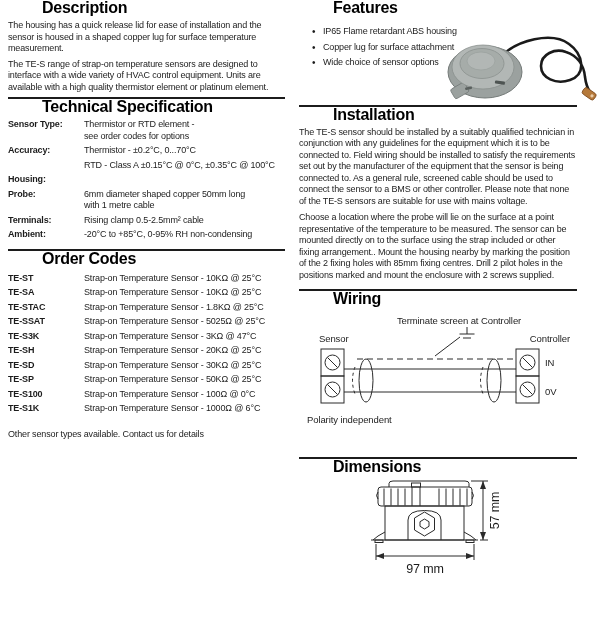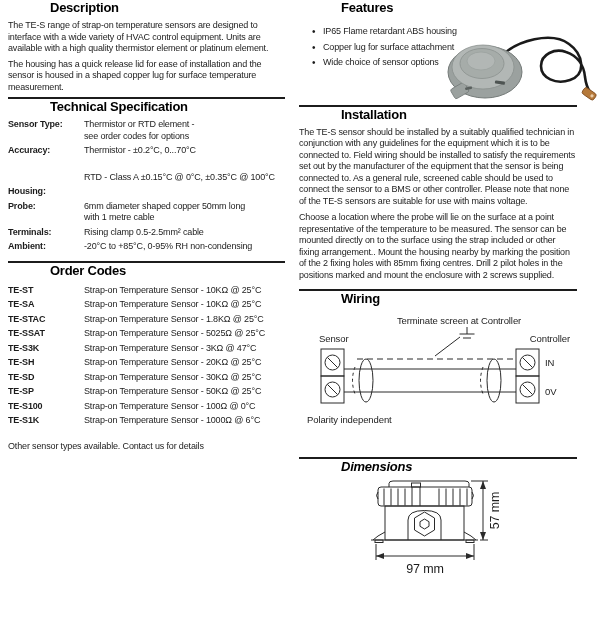--- a/index.html
+++ b/index.html
@@ -9,36 +9,36 @@
     font-family:"Liberation Sans", sans-serif;
     font-size:9px; line-height:11.5px; letter-spacing:-0.15px;
     color:#1c1c1c;
   }
   .page { position:relative; width:600px; height:626px; background:#fff; }
   .col { position:absolute; top:0; }
   .col-left  { left:8px;  width:277px; }
   .col-right { left:299px; width:278px; }
 
   h2.section {
-    font-size:13px; line-height:15px; font-weight:bold;
-    letter-spacing:-0.25px; color:#000; margin:0 0 5px 8px;padding-left:34px;
+    font-size:16px; line-height:15px; font-weight:bold;
+    letter-spacing:-0.25px; color:#000; margin:0 0 5px 0;padding-left:34px;
   }
   .rule { border-top:2px solid #1c1c1c; height:0; }
 
   p.body { margin:0 0 4px 0; }
   p.body:last-child { margin-bottom:0; }
 
   
   .h-desc { margin-top:6px; }
   .rule-techspec { margin-top:3px; }
   .h-techspec { margin-top:5px; margin-bottom:6px; }
   .spec-row { display:flex; margin-bottom:3px; }
   .spec-label { width:76px; font-weight:bold; flex:0 0 76px; }
   .spec-value { flex:1; }
-  .spec-value .gap { margin-top:15px; }
+  .spec-value .gap { margin-top:3px; }
   .rule-order { margin-top:8px; }
   .h-order { margin-top:5px; margin-bottom:4px; }
   .order-row { display:flex; line-height:14.5px; }
   .order-code { width:76px; flex:0 0 76px; font-weight:bold; }
   .order-desc { flex:1; }
   .order-note { margin-top:13px; line-height:11.5px; }
 
   
   .h-features { margin-top:6px; }
   ul.features { list-style:none; margin:9px; padding:0 0 0 4px; }
@@ -46,42 +46,42 @@
   ul.features li::before {
     content:"•"; position:absolute; left:0; top:0; font-size:10px;
   }
   .photo { position:absolute; top:30px; left:146px; width:153px; height:74px; }
   .rule-install { margin-top:34px; }
   .h-install { margin-top:5px; margin-bottom:6px; }
   .rule-wiring { margin-top:8px; }
   .h-wiring { margin-top:5px; margin-bottom:4px; }
   svg.wiring { display:block; width:278px; height:118px; }
   .rule-dims { margin-top:28px; }
-  .h-dims { margin-top:6px; margin-bottom:8px;font-style:italic; }
+  .h-dims { margin-top:6px; margin-bottom:8px; }
   svg.dims { display:block; width:278px; height:100px; }
 
   svg.wiring text {
     font-family:"Liberation Sans", sans-serif; font-size:9.5px;
     fill:#1c1c1c; letter-spacing:-0.1px;
   }
   svg.dims text {
     font-family:"Liberation Sans", sans-serif; font-size:12.5px;
     fill:#1c1c1c;
   }
 </style>
 </head>
 <body>
 
 <div class="page">
 
   <div class="col col-left">
 
     <h2 class="section h-desc">Description</h2>
+    <p class="body">The housing has a quick release lid for ease of installation and the sensor is housed in a shaped copper lug for surface temperature measurement.</p>
     <p class="body">The TE-S range of strap-on temperature sensors are designed to interface with a wide variety of HVAC control equipment. Units are available with a high quality thermistor element or platinum element.</p>
-    <p class="body">The housing has a quick release lid for ease of installation and the sensor is housed in a shaped copper lug for surface temperature measurement.</p>
 
     <div class="rule rule-techspec"></div>
     <h2 class="section h-techspec">Technical Specification</h2>
 
     <div>
       <div class="spec-row">
         <div class="spec-label">Sensor Type:</div>
         <div class="spec-value">
           <div>Thermistor or RTD element -</div>
           <div>see order codes for options</div>

